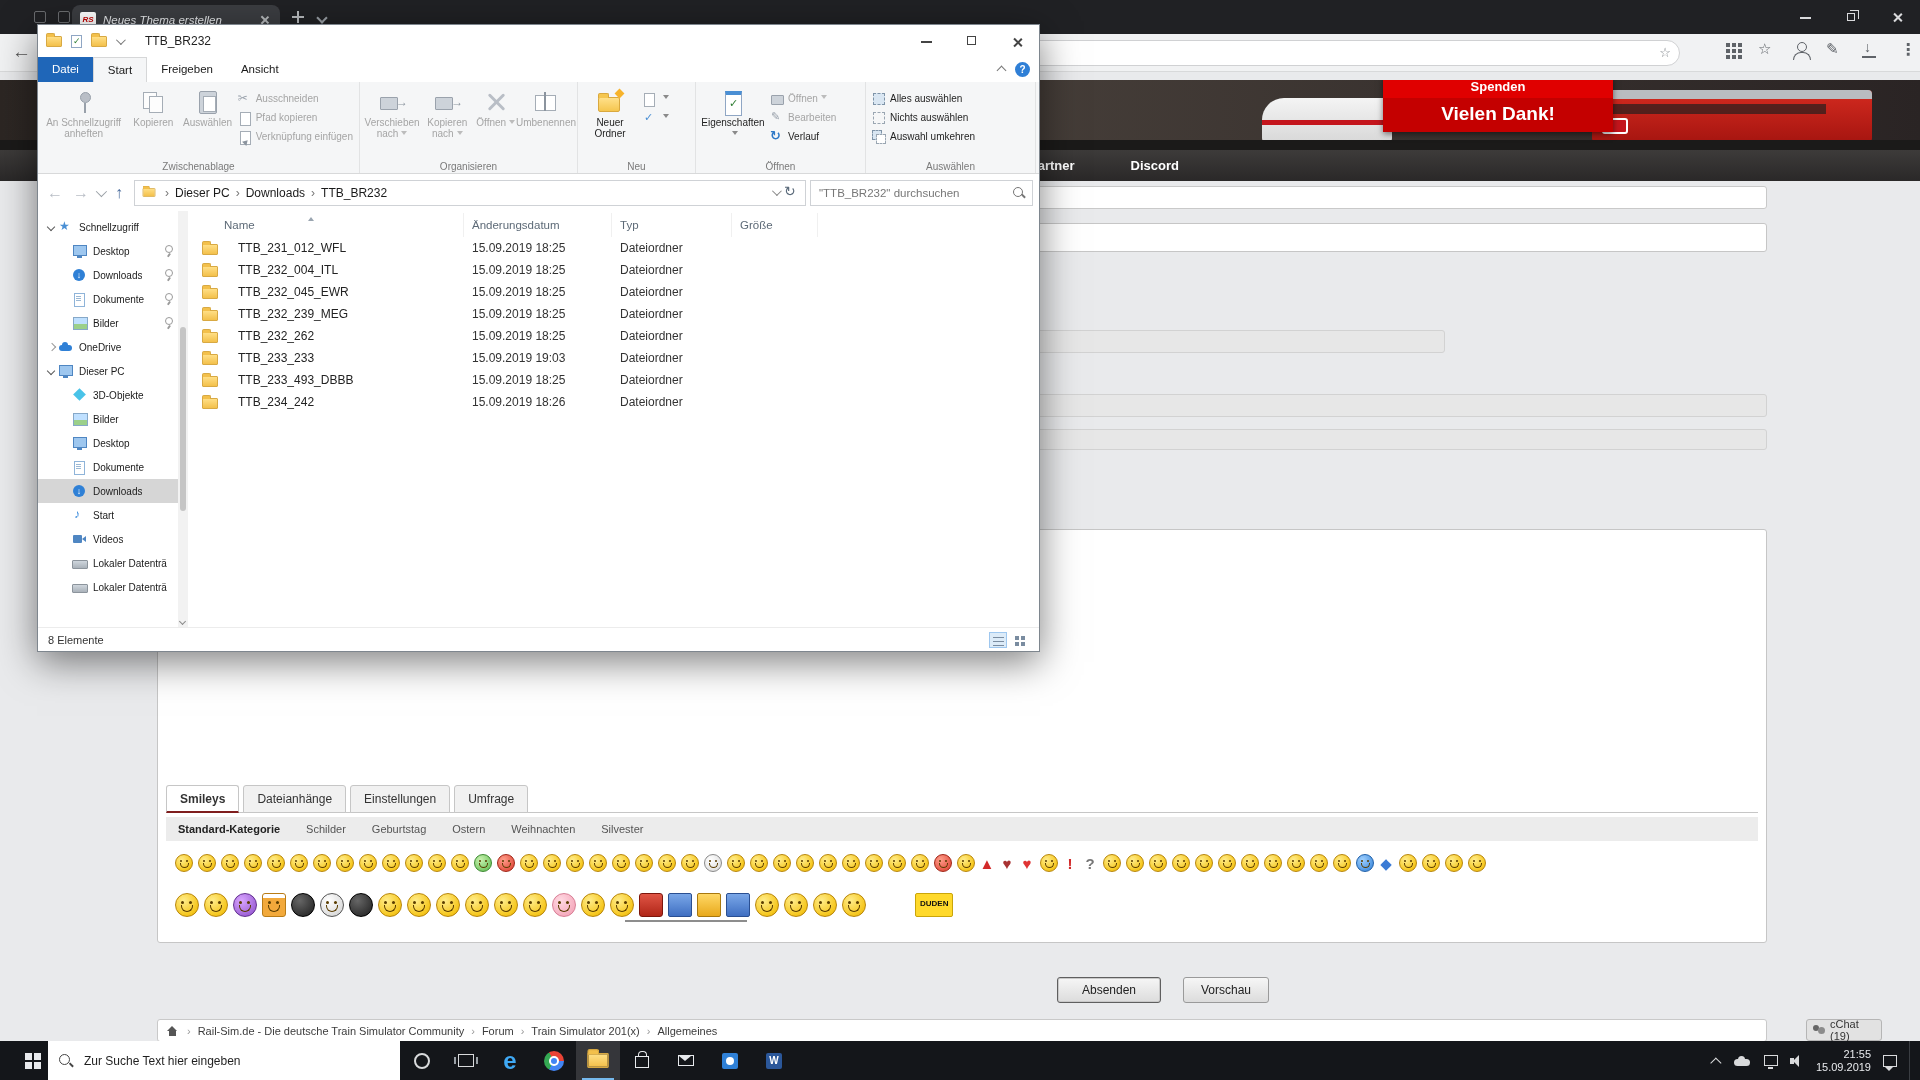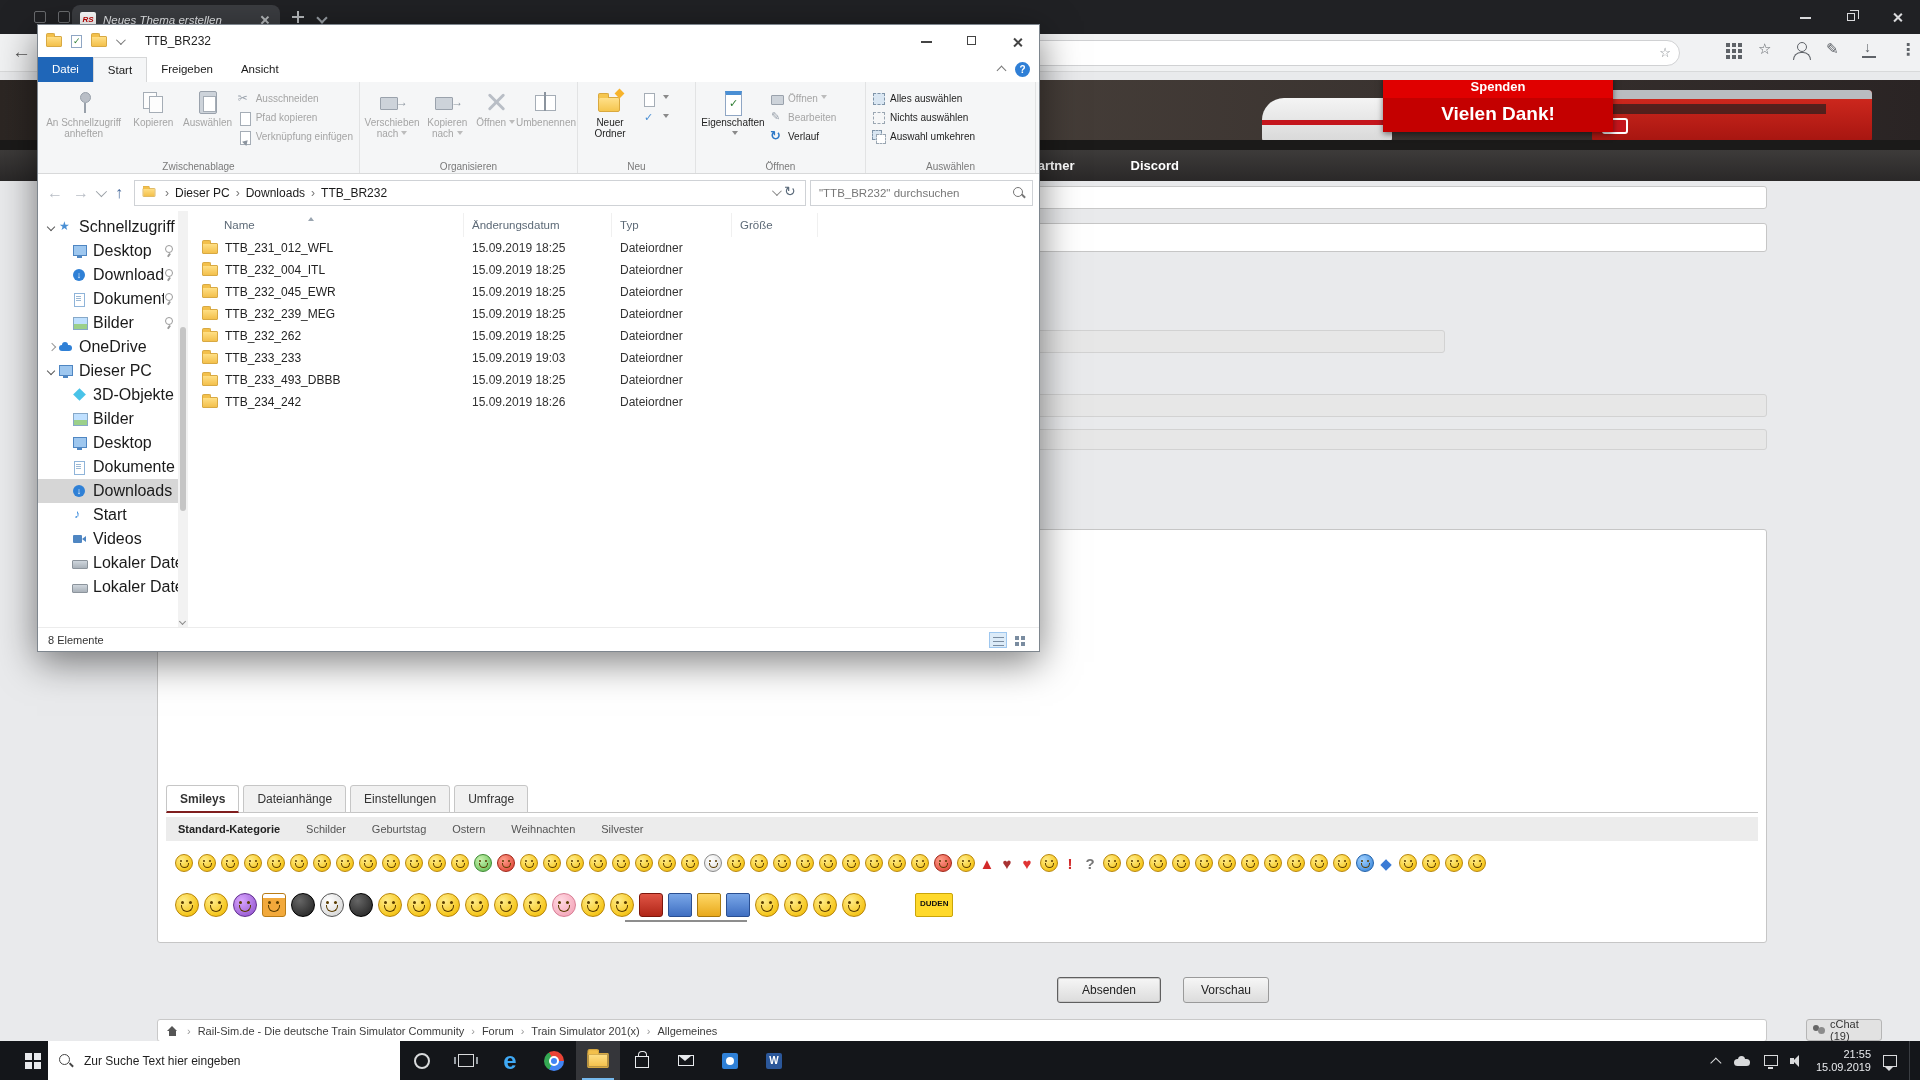--- a/index.html
+++ b/index.html
@@ -196,21 +196,21 @@
   .addr-refresh{width:18px;height:18px;position:relative;}
   .addr-refresh::before{content:"↻";position:absolute;left:3px;top:-1px;font-size:14px;color:#5a6a7a;}
   .search-field{width:223px;height:26px;border:1px solid #cfd2d6;display:flex;align-items:center;padding:0 6px;}
   .search-field input{border:none;outline:none;flex:1;font-size:11.5px;color:#444;background:transparent;}
   .search-field input::placeholder{color:#777;}
   .mag{position:relative;width:14px;height:14px;flex:0 0 auto;}
   .mag::before{content:"";position:absolute;left:1px;top:1px;width:8px;height:8px;border:1.5px solid #767676;border-radius:50%;}
   .mag::after{content:"";position:absolute;left:9px;top:9px;width:5px;height:1.5px;background:#767676;transform:rotate(45deg);}
   .e-main{flex:1;display:flex;overflow:hidden;}
   .e-side{width:150px;position:relative;padding-top:4px;flex:0 0 auto;}
-  .srow{height:24px;display:flex;align-items:center;font-size:16px;color:#1a1a1a;padding-right:4px;}
+  .srow{height:24px;display:flex;align-items:center;font-size:10px;color:#1a1a1a;padding-right:4px;}
   .srow.sel{background:#d6d6d6;}
   .chev{width:10px;height:10px;margin-right:2px;flex:0 0 auto;position:relative;}
   .chev.cd::before{content:"";position:absolute;left:2px;top:2px;width:5px;height:5px;border-right:1.5px solid #5a5a5a;border-bottom:1.5px solid #5a5a5a;transform:rotate(45deg);}
   .chev.cr::before{content:"";position:absolute;left:3px;top:2px;width:5px;height:5px;border-right:1.5px solid #9a9a9a;border-bottom:1.5px solid #9a9a9a;transform:rotate(-45deg);}
   .chev-space{width:12px;flex:0 0 auto;}
   .ic{display:inline-block;width:15px;height:13px;margin-right:6px;position:relative;flex:0 0 auto;}
   .ic-star::before{content:"★";position:absolute;left:1px;top:-2px;font-size:12px;color:#4a8fd4;}
   .ic-desktop::before,.ic-pc::before{content:"";position:absolute;left:1px;top:0;width:12px;height:9px;background:#9ec7ef;border:1px solid #4f86c2;}
   .ic-desktop::after,.ic-pc::after{content:"";position:absolute;left:5px;right:5px;bottom:0;height:2px;background:#4f86c2;}
   .ic-downloads::before{content:"↓";position:absolute;left:1px;top:0;width:12px;height:12px;border-radius:50%;background:#2f80d6;color:#fff;font-size:9px;line-height:12px;text-align:center;}
@@ -230,21 +230,21 @@
   .pin::after{content:"";position:absolute;left:4px;top:8px;width:1.5px;height:4px;background:#9a9a9a;transform:rotate(35deg);}
   .e-sbar{position:absolute;right:0;top:0;bottom:0;width:10px;background:#f2f2f2;}
   .e-sthumb{position:absolute;left:2px;top:28%;width:6px;height:44%;background:#c5c5c5;border-radius:3px;}
   .e-sarrow{position:absolute;left:2px;bottom:3px;width:5px;height:5px;border-right:1.5px solid #8a8a8a;border-bottom:1.5px solid #8a8a8a;transform:rotate(45deg);}
   .e-list{flex:1;padding:2px 0 0 10px;overflow:hidden;}
   .lhead{display:grid;grid-template-columns:266px 148px 120px 86px;height:24px;align-items:center;}
   .hcell{font-size:11.5px;color:#5d6a77;padding-left:26px;position:relative;border-right:1px solid #f0f0f0;height:100%;line-height:24px;}
   .hcell.first::before{content:"";position:absolute;left:110px;top:1px;border:3px solid transparent;border-bottom:4px solid #9aa5b0;}
   .hcell.c1,.hcell.c2,.hcell.c3{padding-left:8px;}
   .frow{display:grid;grid-template-columns:266px 148px 120px 86px;height:22px;align-items:center;font-size:12px;color:#222;}
-  .cellname{display:flex;align-items:center;gap:7px;padding-left:4px;}
+  .cellname{display:flex;align-items:flex-end;gap:20px;padding-left:4px;}
   .cell{padding-left:8px;color:#333;white-space:nowrap;}
   .e-status{height:24px;border-top:1px solid #ececec;display:flex;align-items:center;justify-content:space-between;padding:0 10px;font-size:11px;color:#333;flex:0 0 auto;}
   .view-toggles{display:flex;gap:4px;}
   .vt{width:18px;height:16px;position:relative;border:1px solid transparent;}
   .vt.active{background:#dcebf8;border-color:#9ec7ef;}
   .vt-details::before{content:"";position:absolute;left:3px;top:4px;width:11px;height:1.5px;background:#7a8ca0;box-shadow:0 4px #7a8ca0,0 8px #7a8ca0;}
   .vt-thumbs::before{content:"";position:absolute;left:3px;top:3px;width:4px;height:4px;background:#7a8ca0;box-shadow:6px 0 #7a8ca0,0 6px #7a8ca0,6px 6px #7a8ca0;}
 
   
   .taskbar{position:absolute;left:0;top:1041px;width:1920px;height:39px;background:#14161a;display:flex;align-items:stretch;}

